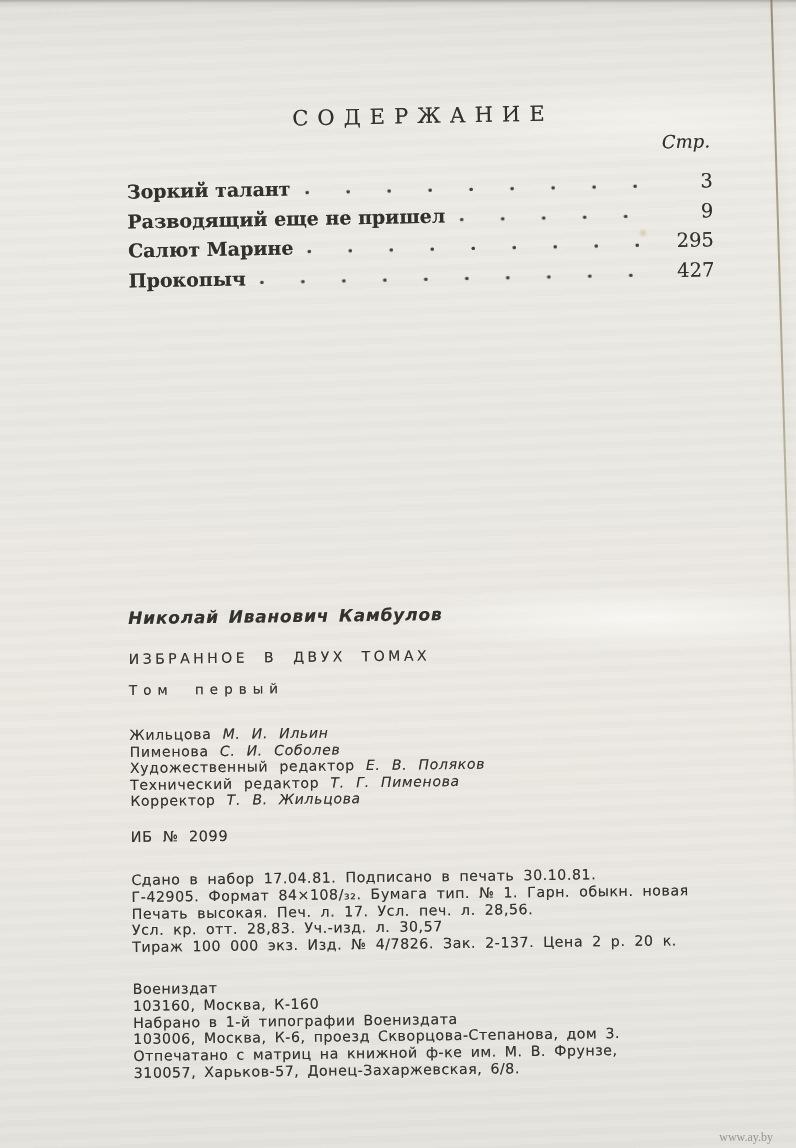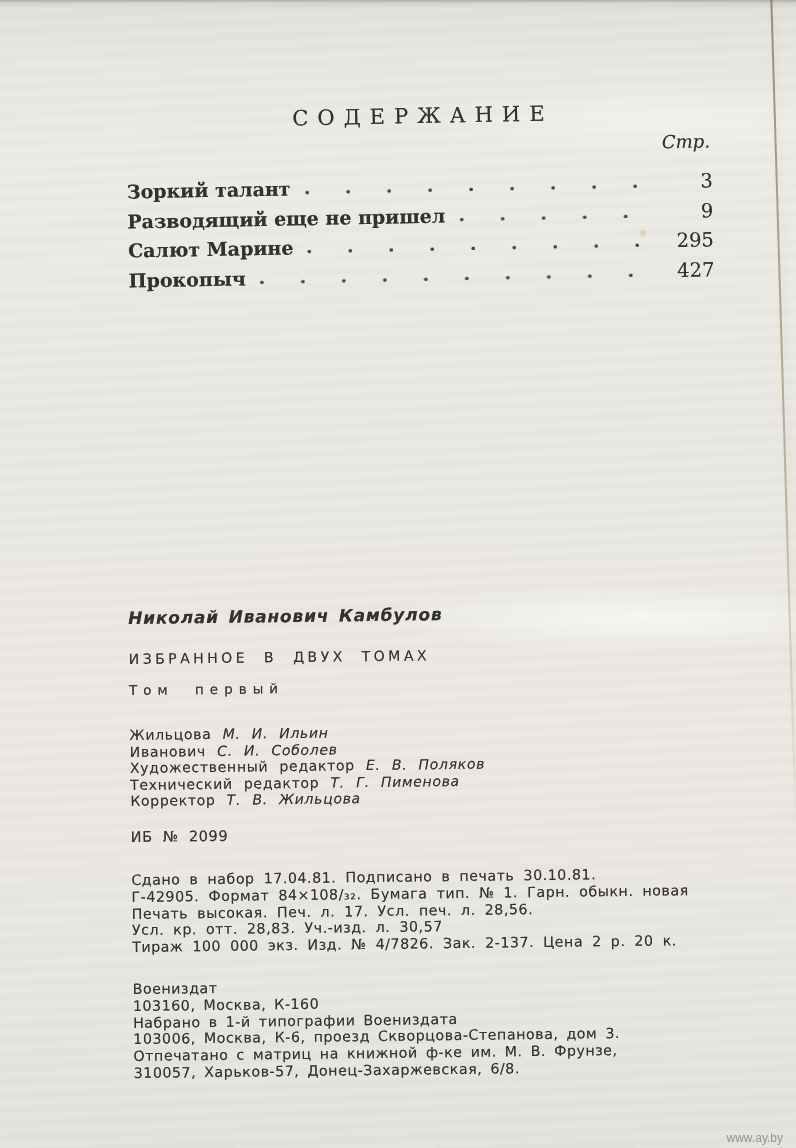--- a/index.html
+++ b/index.html
@@ -53,22 +53,22 @@
   .author { font-size:17px; font-weight:bold; font-style:italic; letter-spacing:.8px; word-spacing:3px; }
   .edition { margin-top:23px; font-size:14px; letter-spacing:3.5px; word-spacing:8px; }
   .volume  { margin-top:15px; font-size:13.5px; letter-spacing:6px; word-spacing:11px; }
   .staff { margin-top:29px; font-size:14px; line-height:16.6px; letter-spacing:.7px; word-spacing:6px; }
   .staff .name { font-style:italic; }
   .ib { margin-top:19px; font-size:14.5px; letter-spacing:.6px; word-spacing:5px; }
   .printinfo { margin-top:27px; font-size:14.2px; line-height:16.8px; letter-spacing:.55px; word-spacing:4px; }
   .publisher { margin-top:25px; font-size:14.2px; line-height:16.8px; letter-spacing:.55px; word-spacing:3px; }
 
   .watermark {
-    position:absolute; right:13px; bottom:3px;
-    font-family:Liberation Sans, sans-serif; font-size:12px; color:#98968f;
+    position:absolute; right:23px; bottom:3px;
+    font-family:Liberation Serif, serif; font-size:12px; color:#98968f;
   }
 </style>
 </head>
 <body>
 
 <div class="photo">
 
   <div class="page-edge"></div>
 
   <div class="toc">
@@ -98,21 +98,21 @@
     </div>
   </div>
 
   <div class="imprint">
     <div class="author line">Николай Иванович Камбулов</div>
     <div class="edition line">ИЗБРАННОЕ В ДВУХ ТОМАХ</div>
     <div class="volume line">Том первый</div>
 
     <div class="staff">
       <div class="line"><span>Жильцова</span> <span class="name">М. И. Ильин</span></div>
-      <div class="line"><span>Иванович</span> <span class="name">С. И. Соболев</span></div>
+      <div class="line"><span>Пименова</span> <span class="name">С. И. Соболев</span></div>
       <div class="line"><span>Художественный редактор</span> <span class="name">Е. В. Поляков</span></div>
       <div class="line"><span>Технический редактор</span> <span class="name">Т. Г. Пименова</span></div>
       <div class="line"><span>Корректор</span> <span class="name">Т. В. Жильцова</span></div>
     </div>
 
     <div class="ib line">ИБ № 2099</div>
 
     <div class="printinfo">
       <div class="line">Сдано в набор 17.04.81. Подписано в печать 30.10.81.</div>
       <div class="line">Г-42905. Формат 84×108/₃₂. Бумага тип. № 1. Гарн. обыкн. новая</div>

